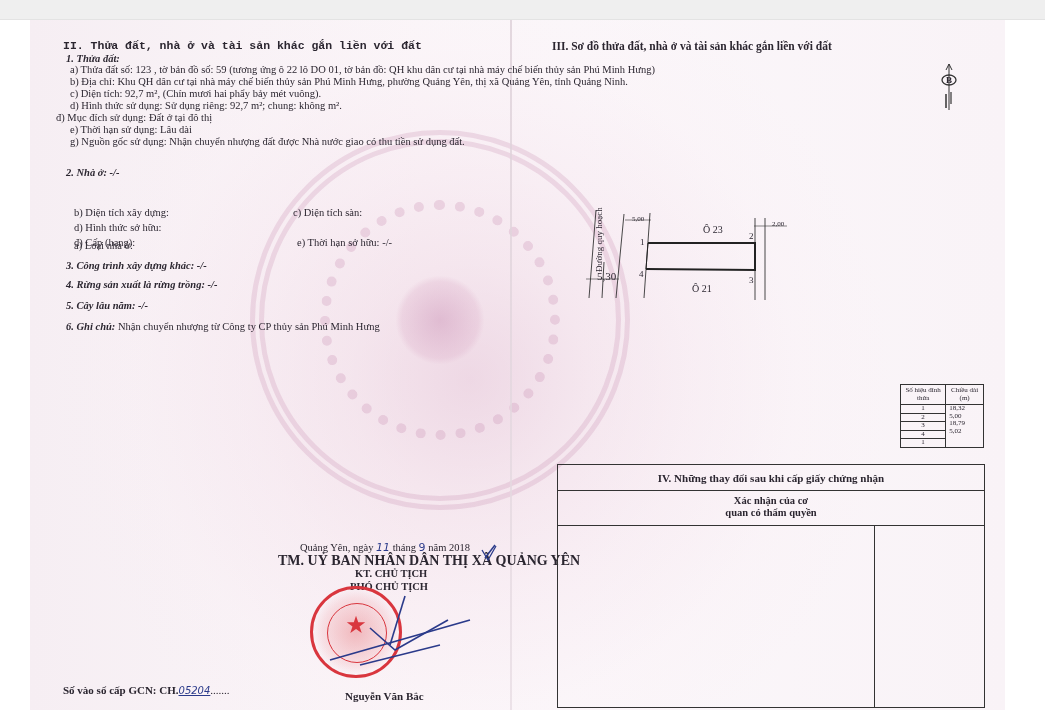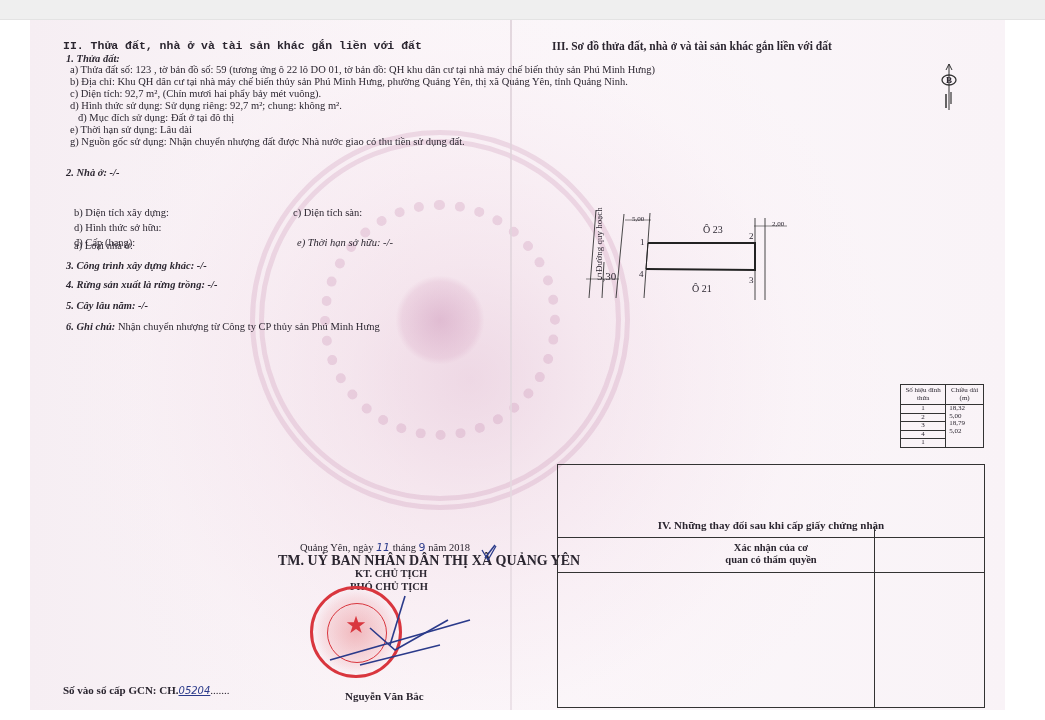--- a/index.html
+++ b/index.html
@@ -34,21 +34,21 @@
   .diagram { position:absolute; left:0; top:0; width:1045px; height:720px; pointer-events:none; }
   .north { position:absolute; left:938px; top:62px; width:22px; height:50px; }
 
   
   .coord { position:absolute; left:900px; top:384px; width:84px; border-collapse:collapse; font-size:7px; line-height:7.5px; text-align:center; }
   .coord td, .coord th { border:1px solid #333; padding:0 1px; font-weight:normal; }
   .coord .len { vertical-align:top; text-align:left; padding-left:3px; }
 
   
   .changes { position:absolute; left:557px; top:464px; width:428px; height:244px; border:1.3px solid #333; box-sizing:border-box; }
-  .changes .r1 { height:25px; border-bottom:1.3px solid #333; display:flex; align-items:center; justify-content:center; font-weight:bold; font-size:11px;margin-top:47px; }
+  .changes .r1 { height:25px; border-bottom:1.3px solid #333; display:flex; align-items:center; justify-content:center; font-weight:bold; font-size:11px; }
   .changes .r2 { height:34px; border-bottom:1.3px solid #333; display:flex; }
   .changes .c1 { width:316px; border-right:1.3px solid #333; display:flex; align-items:center; justify-content:center; font-weight:bold; font-size:11px; }
   .changes .c2 { flex:1; text-align:center; font-weight:bold; font-size:10.5px; line-height:12px; padding-top:4px; }
   .changes .body { position:absolute; left:0; top:61px; width:426px; height:181px; }
   .changes .body .col { position:absolute; left:316px; top:0; width:1.3px; height:181px; background:#333; }
 
   
   .seal { position:absolute; left:310px; top:586px; width:92px; height:92px; border-radius:50%; border:3px solid #d9363e; box-sizing:border-box; background:radial-gradient(circle, rgba(225,80,85,0.35) 0, rgba(235,120,125,0.15) 55%, rgba(255,255,255,0) 70%); }
   .seal .inner { position:absolute; left:14px; top:14px; width:58px; height:58px; border-radius:50%; border:1.5px solid #d9363e; }
   .seal .star { position:absolute; left:0; top:24px; width:86px; text-align:center; color:#d9363e; font-size:24px; line-height:24px; }
@@ -62,31 +62,31 @@
 <div class="drum2"></div>
 <div class="drum3"></div>
 <div class="fold"></div>
 
 <div class="t h" style="left:63px; top:40px;font-family:Liberation Mono, monospace;">II. Thửa đất, nhà ở và tài sản khác gắn liền với đất</div>
 <div class="t bi" style="left:66px; top:53px;">1. Thửa đất:</div>
 <div class="t" style="left:70px; top:64px;">a) Thửa đất số: 123 , tờ bản đồ số: 59 (tương ứng ô 22 lô DO 01, tờ bản đồ: QH khu dân cư tại nhà máy chế biến thủy sản Phú Minh Hưng)</div>
 <div class="t" style="left:70px; top:76px;">b) Địa chỉ: Khu QH dân cư tại nhà máy chế biến thủy sản Phú Minh Hưng, phường Quảng Yên, thị xã Quảng Yên, tỉnh Quảng Ninh.</div>
 <div class="t" style="left:70px; top:88px;">c) Diện tích: 92,7 m², (Chín mươi hai phẩy bảy mét vuông).</div>
 <div class="t" style="left:70px; top:100px;">d) Hình thức sử dụng: Sử dụng riêng: 92,7 m²; chung: không m².</div>
-<div class="t" style="left:78px; top:112px;">đ) Mục đích sử dụng: Đất ở tại đô thị</div>
+<div class="t" style="left:56px; top:112px;">đ) Mục đích sử dụng: Đất ở tại đô thị</div>
 <div class="t" style="left:70px; top:124px;">e) Thời hạn sử dụng: Lâu dài</div>
 <div class="t" style="left:70px; top:136px;">g) Nguồn gốc sử dụng: Nhận chuyển nhượng đất được Nhà nước giao có thu tiền sử dụng đất.</div>
 
 <div class="t bi" style="left:66px; top:167px;">2. Nhà ở: -/-</div>
 <div class="t" style="left:74px; top:193px;margin-top:47px;">a) Loại nhà ở:</div>
 <div class="t" style="left:74px; top:207px;">b) Diện tích xây dựng:</div>
 <div class="t" style="left:293px; top:207px;">c) Diện tích sàn:</div>
 <div class="t" style="left:74px; top:222px;">d) Hình thức sở hữu:</div>
 <div class="t" style="left:74px; top:237px;">đ) Cấp (hạng):</div>
-<div class="t" style="left:297px; top:237px;font-style:italic;">e) Thời hạn sở hữu: -/-</div>
+<div class="t" style="left:297px; top:237px;">e) Thời hạn sở hữu: -/-</div>
 
 <div class="t bi" style="left:66px; top:260px;">3. Công trình xây dựng khác:  -/-</div>
 <div class="t bi" style="left:66px; top:279px;">4. Rừng sản xuất là rừng trồng:  -/-</div>
 <div class="t bi" style="left:66px; top:300px;">5. Cây lâu năm:   -/-</div>
 <div class="t" style="left:66px; top:321px;">
   <span class="bi">6. Ghi chú:</span>
   <span>Nhận chuyển nhượng từ Công ty CP thủy sản Phú Minh Hưng</span>
 </div>
 
 <div class="t" style="left:300px; top:542px; font-size:10.5px;">

